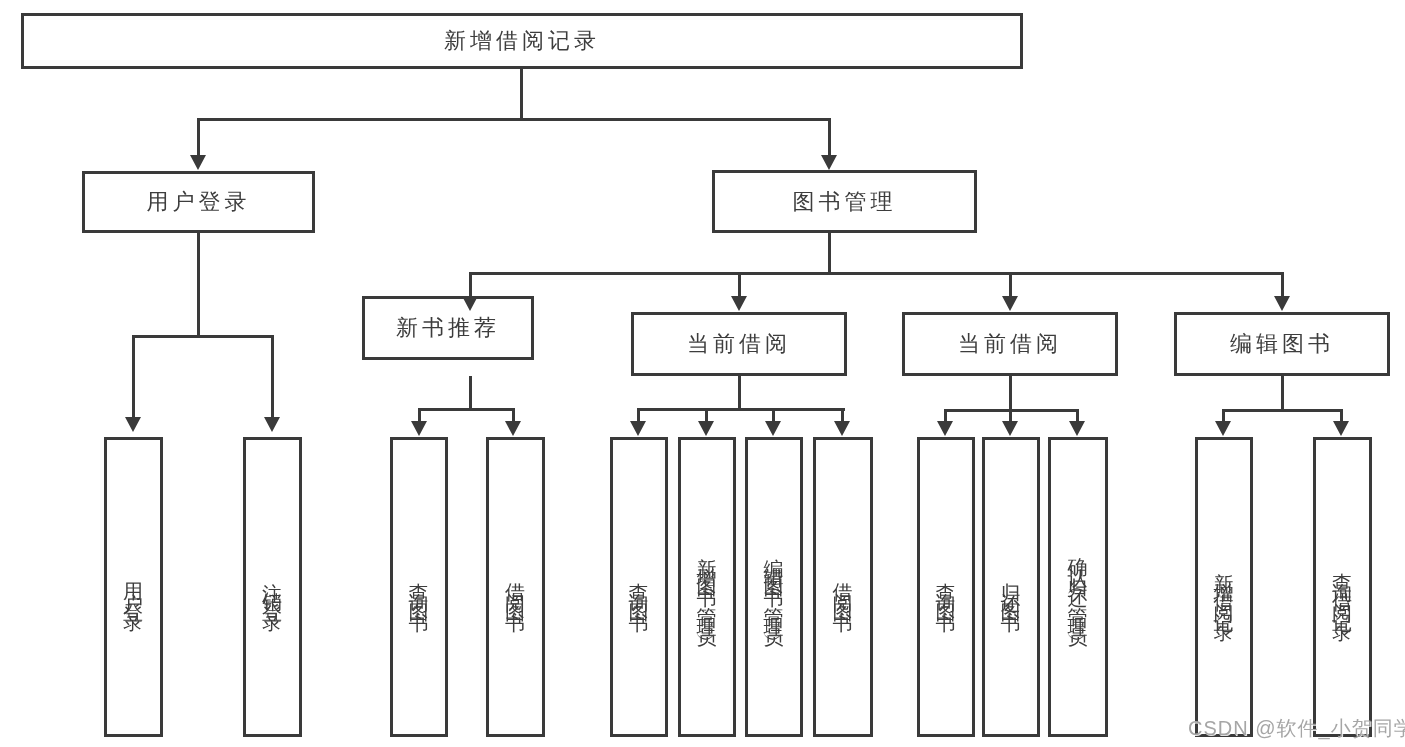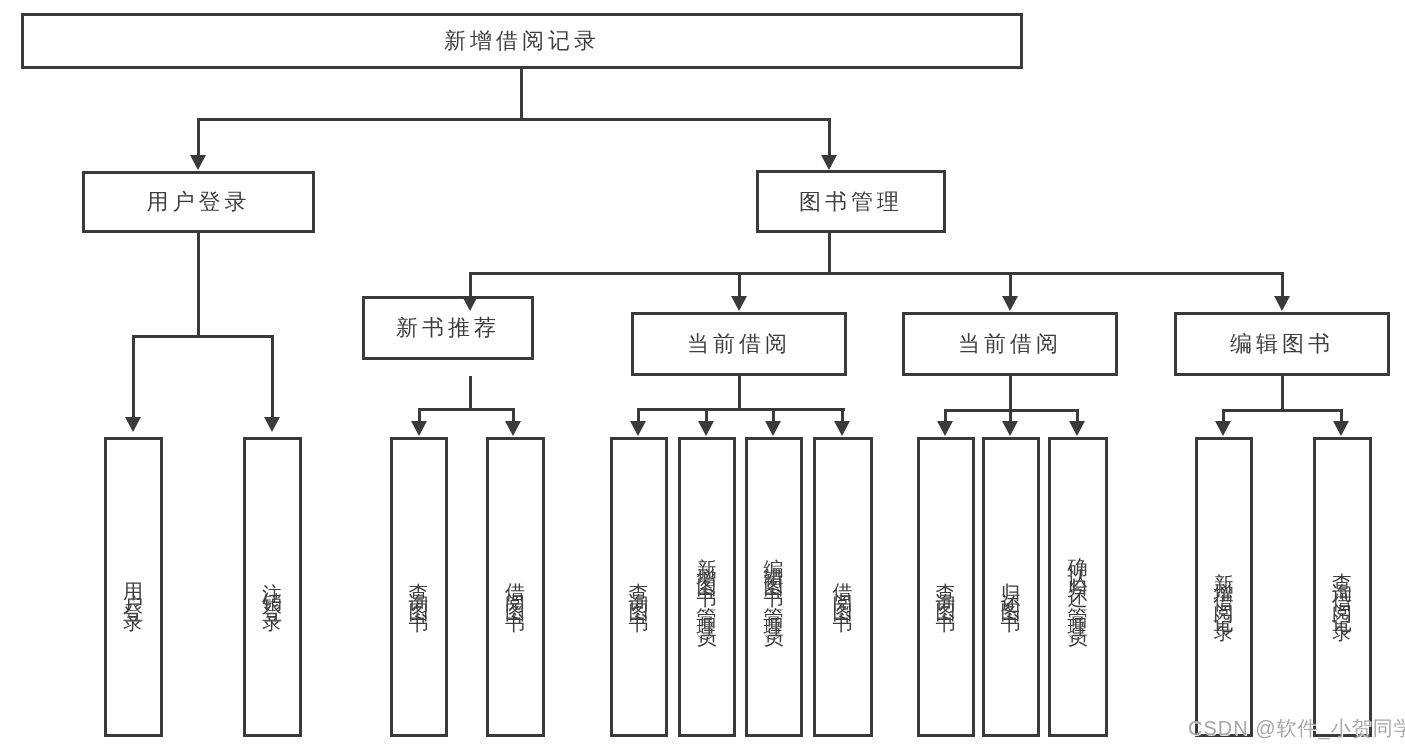--- a/index.html
+++ b/index.html
@@ -34,21 +34,21 @@
 
 <div class="canvas">
 
   <div class="box" style="left:21px; top:13px; width:1002px; height:56px;">
     <span>新增借阅记录</span>
   </div>
 
   <div class="box" style="left:82px; top:171px; width:233px; height:62px;">
     <span>用户登录</span>
   </div>
-  <div class="box" style="left:712px; top:170px; width:190px; height:63px;margin-left:44px;">
+  <div class="box" style="left:712px; top:170px; width:265px; height:63px;">
     <span>图书管理</span>
   </div>
 
   <div class="box" style="left:362px; top:296px; width:172px; height:64px;">
     <span>新书推荐</span>
   </div>
   <div class="box" style="left:631px; top:312px; width:216px; height:64px;">
     <span>当前借阅</span>
   </div>
   <div class="box" style="left:902px; top:312px; width:216px; height:64px;text-align:center;">

